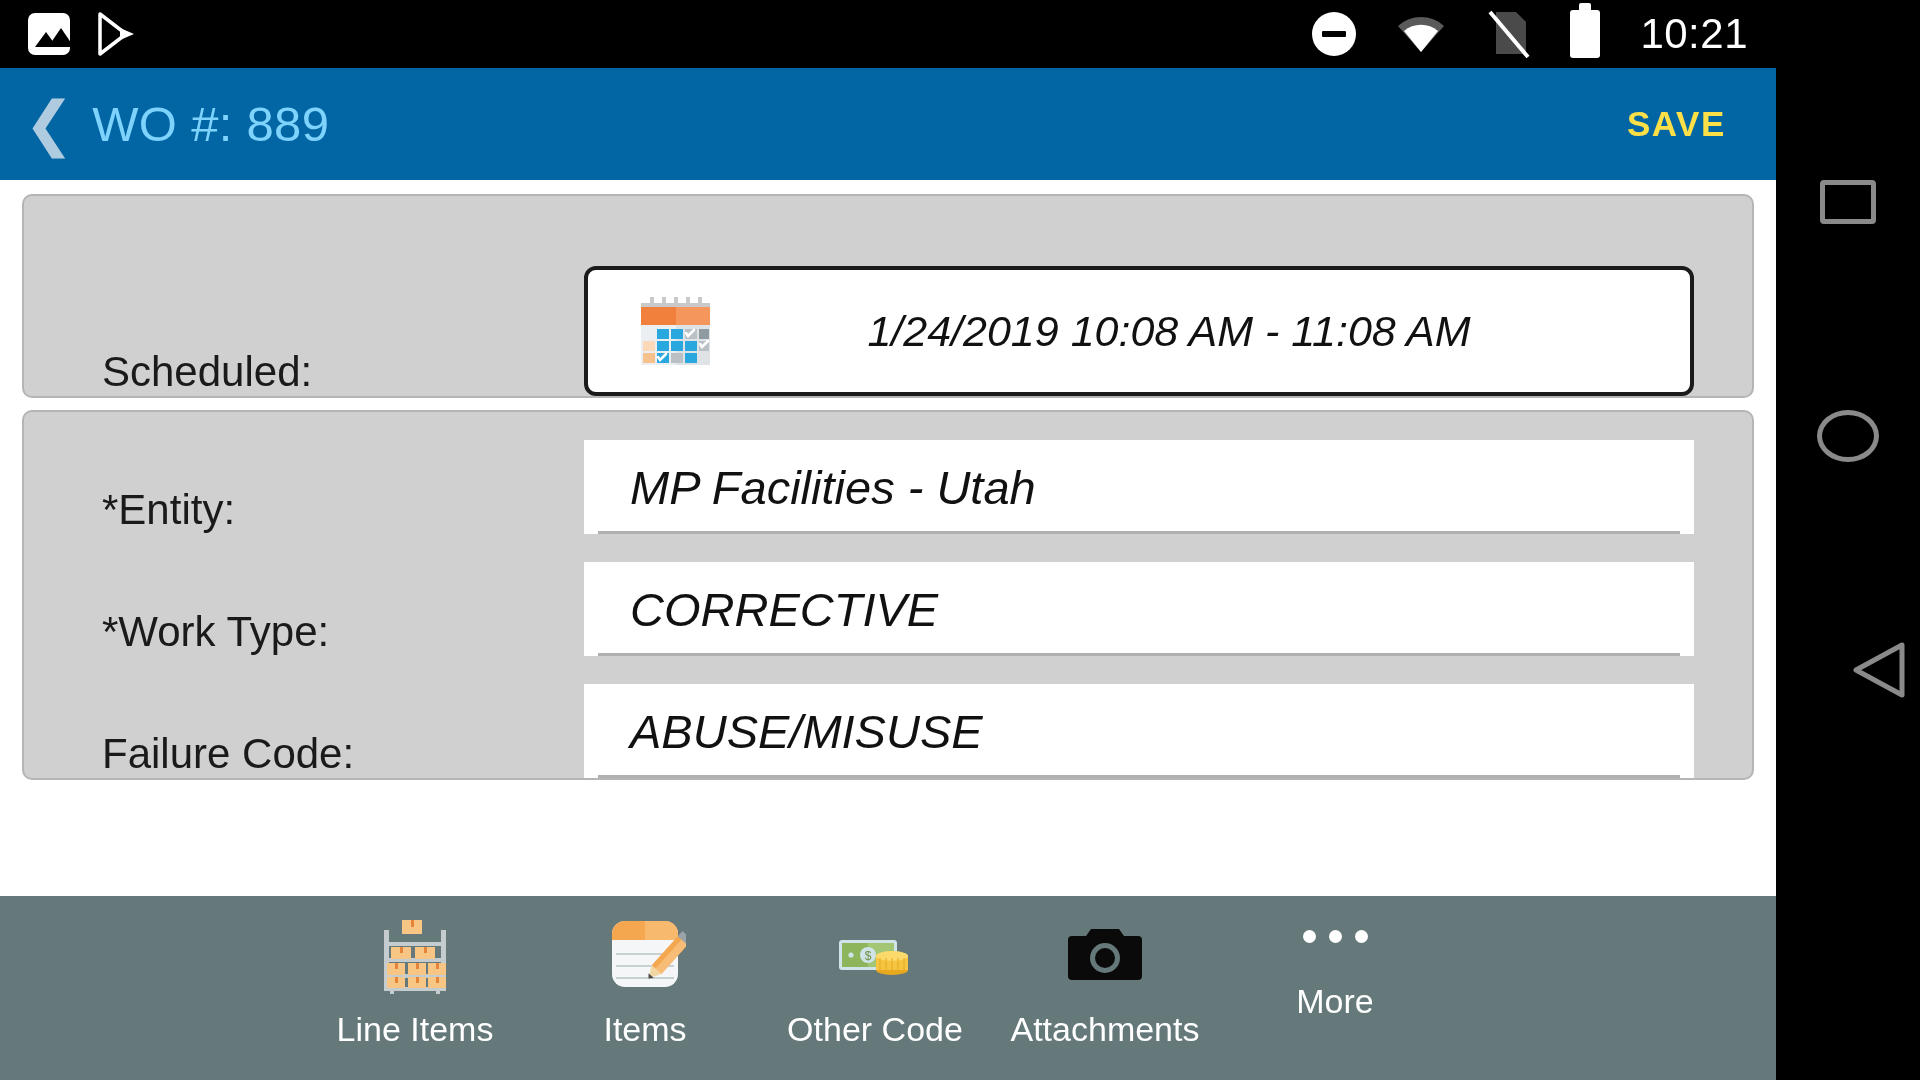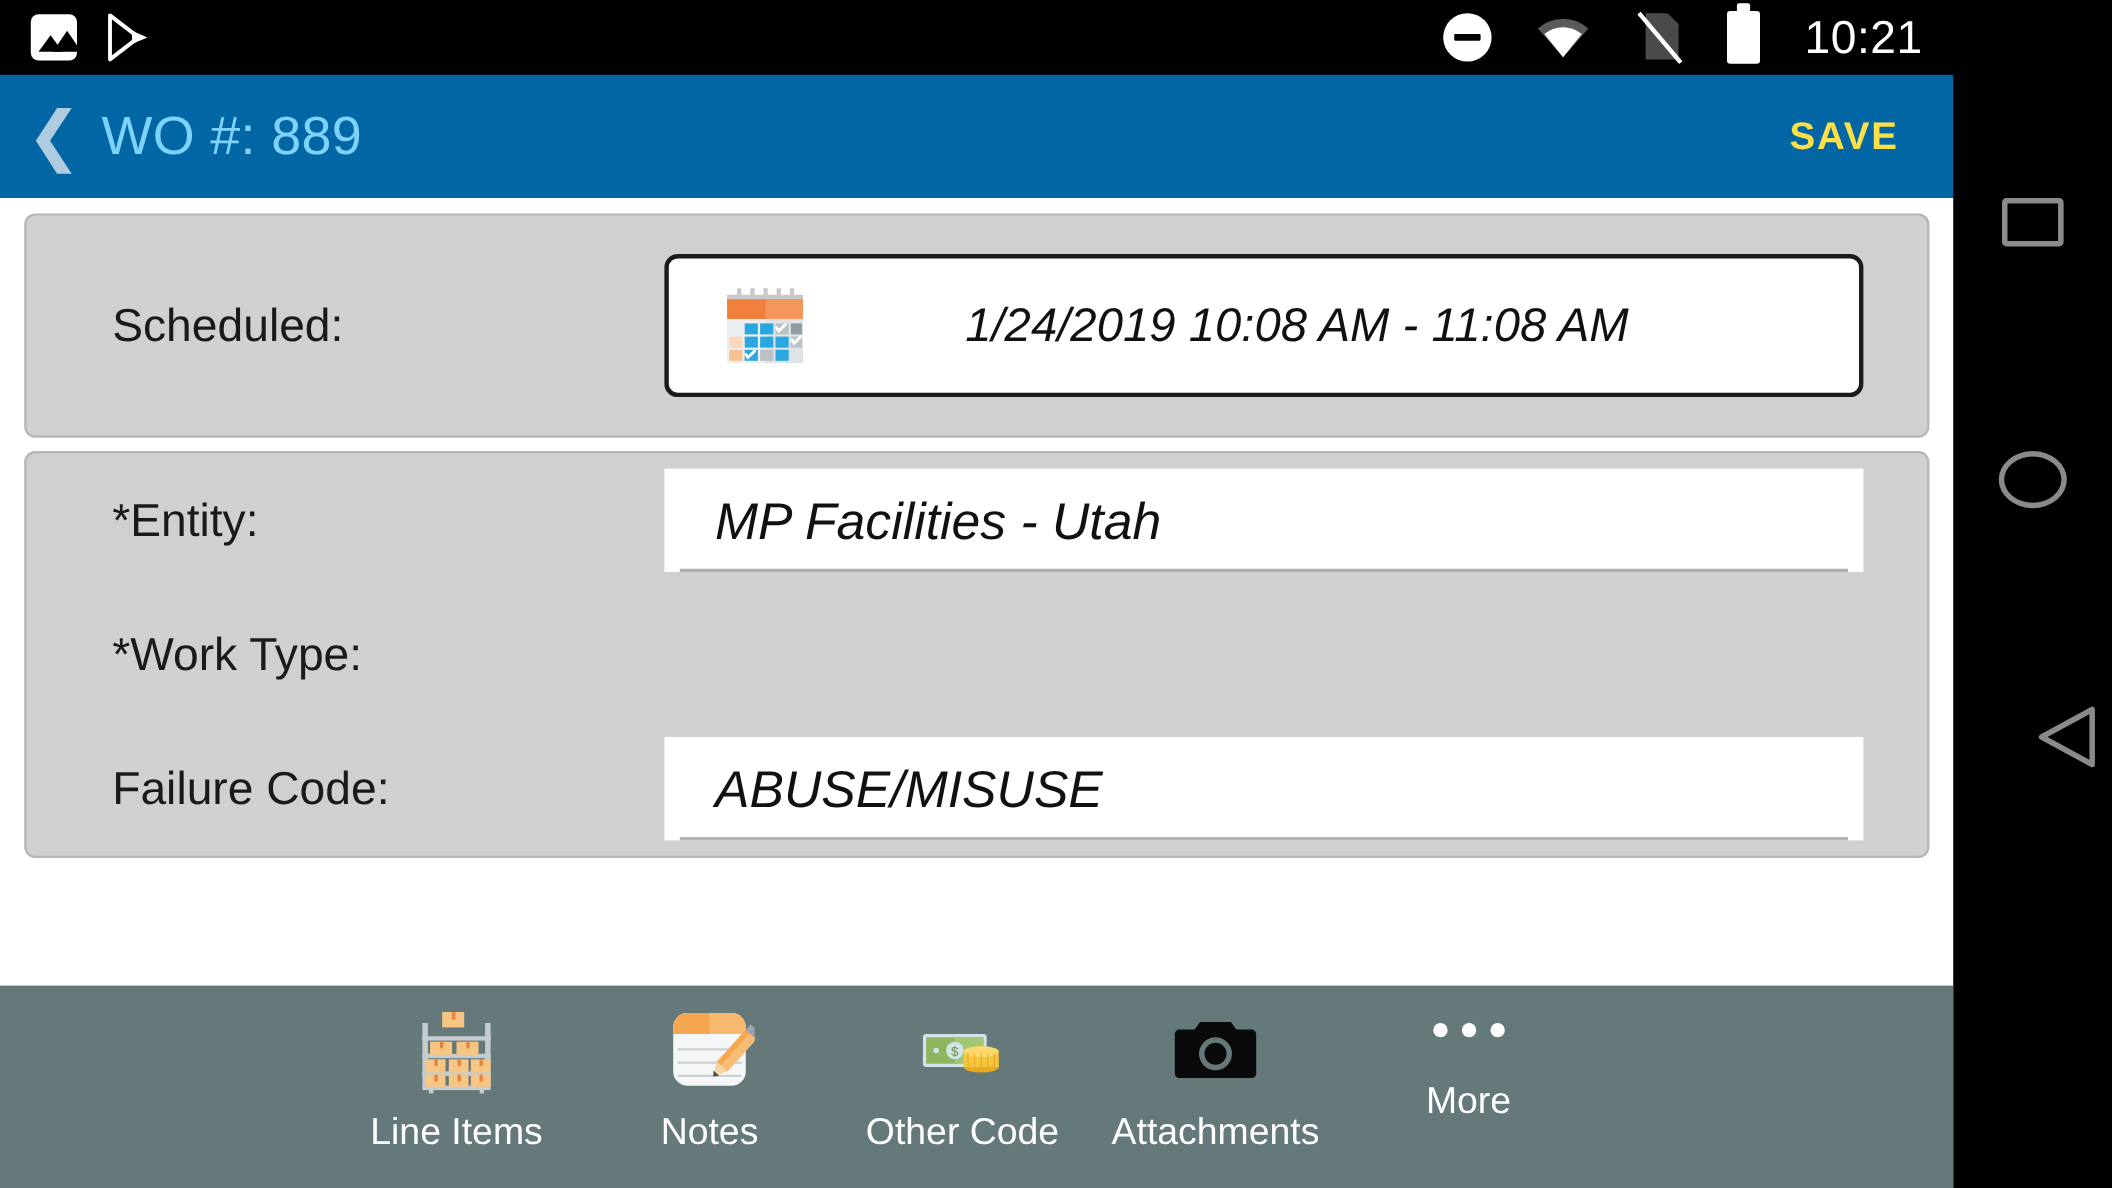--- a/index.html
+++ b/index.html
@@ -80,21 +80,21 @@
     position:absolute; left:0; top:180px; width:1776px; bottom:0;
     background:#fff; overflow:hidden;
   }
   .card {
     margin:12px 22px 0 22px; background:#d0d0d0;
     border:2px solid #b5b5b5; border-radius:10px;
   }
   .card.first { margin-top:14px; }
 
   .row {
-    display:flex; align-items:center; min-height:100px; padding:0 0 0 0;gap:20px;
+    display:flex; align-items:flex-end; min-height:100px; padding:0 0 0 0;
   }
   .row-label {
     width:560px; padding-left:78px; font-size:42px; color:#1a1a1a; flex:none;
   }
   .row-field { flex:1; padding-right:58px;font-style:italic; }
 
   
   .sched-row { min-height:200px; }
   .sched-box {
     height:130px; background:#fff; border:4px solid #1b1b1b; border-radius:12px;
@@ -242,20 +242,25 @@
           <div class="row-label">*Entity:</div>
           <div class="row-field">
             <div class="field">
               <div class="field-inner">MP Facilities - Utah</div>
             </div>
           </div>
         </div>
 
         <div class="row" style="min-height:122px">
           <div class="row-label">*Work Type:</div>
+          <div class="row-field">
+            <div class="field">
+              <div class="field-inner">CORRECTIVE</div>
+            </div>
+          </div>
         </div>
 
         <div class="row" style="min-height:122px">
           <div class="row-label">Failure Code:</div>
           <div class="row-field">
             <div class="field">
               <div class="field-inner">ABUSE/MISUSE</div>
             </div>
           </div>
         </div>
@@ -318,21 +323,21 @@
             </g>
             <g transform="rotate(42 56 48)">
               <rect x="52" y="16" width="13" height="40" fill="#f5a74f"></rect>
               <rect x="57" y="16" width="8" height="40" fill="#f7bd77"></rect>
               <polygon points="52,56 65,56 58.5,68" fill="#f2d7a5"></polygon>
               <polygon points="55,64 62,64 58.5,68" fill="#4a4a4a"></polygon>
               <rect x="52" y="10" width="13" height="7" fill="#9aa3a8"></rect>
             </g>
           </svg>
         </div>
-        <div class="bb-label">Notes</div>
+        <div class="bb-label">Items</div>
       </div>
 
       <div class="bb-item">
         <div class="bb-icon">
           <svg width="82" height="82" viewBox="0 0 82 82">
             <rect x="5" y="26" width="58" height="30" rx="3" fill="#cfe3e8"></rect>
             <rect x="8" y="29" width="52" height="24" fill="#8cb55c"></rect>
             <rect x="34" y="29" width="26" height="24" fill="#a2c673"></rect>
             <circle cx="34" cy="41" r="8" fill="#cfe3e8"></circle>
             <text x="34" y="46" font-size="12" fill="#6f9246" text-anchor="middle" font-family="'Liberation Sans',sans-serif">$</text>

